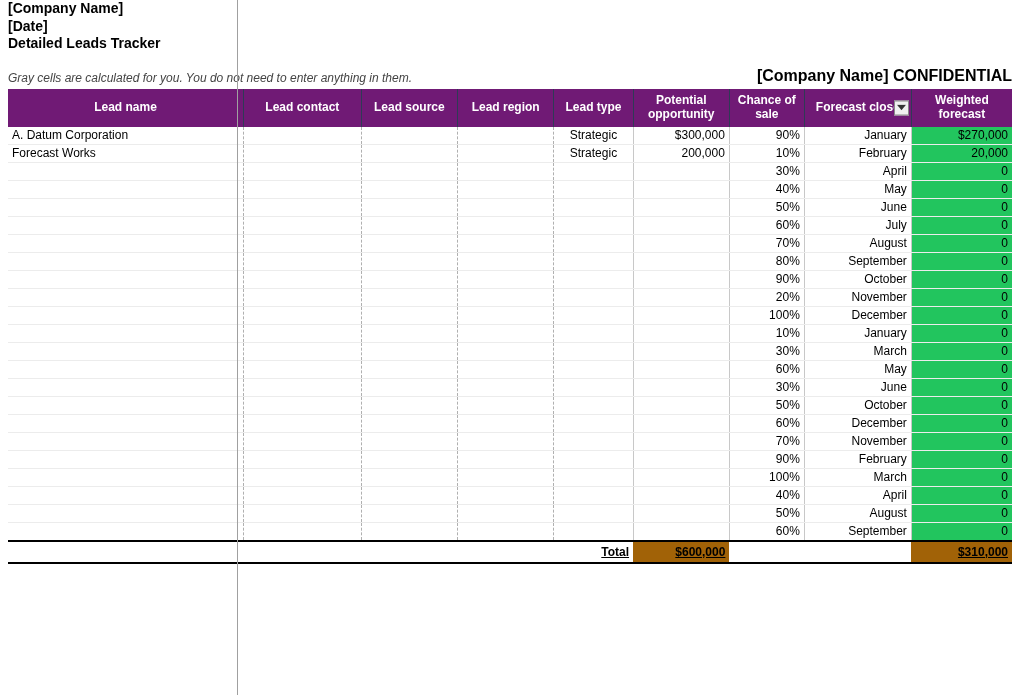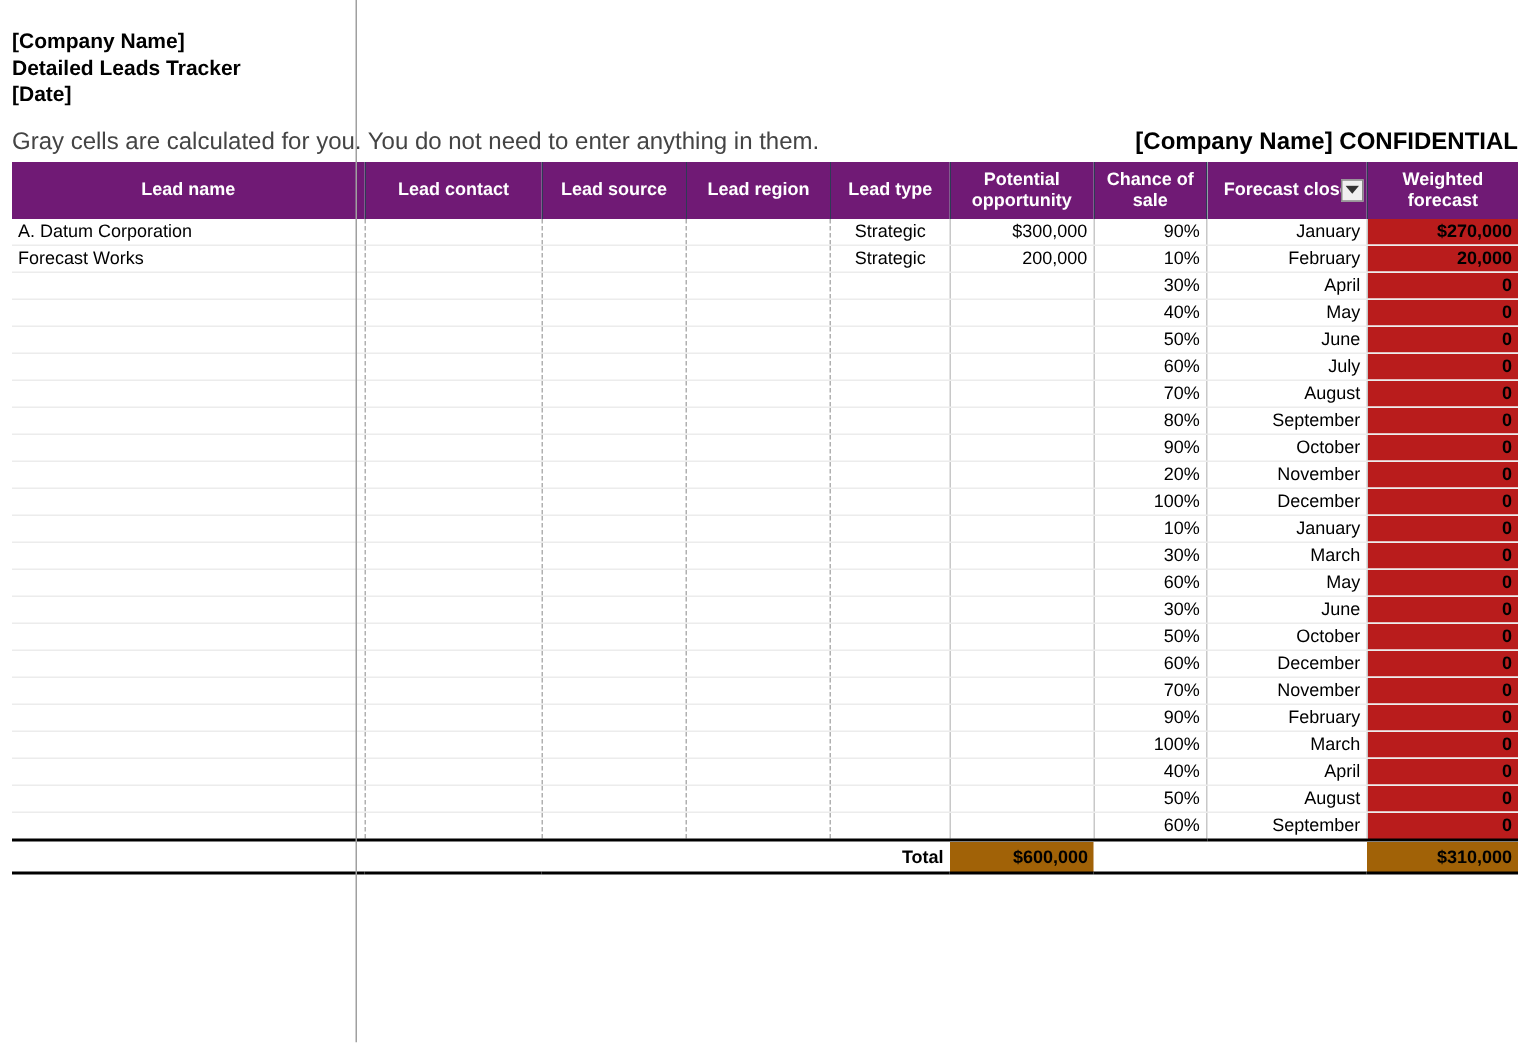--- a/index.html
+++ b/index.html
@@ -8,21 +8,21 @@
     background: #ffffff;
     font-family: Arial, Helvetica, sans-serif;
     font-size: 12px;
     color: #000;
   }
   .page {
     width: 1020px;
     height: 695px;
     position: relative;
     box-sizing: border-box;
-    padding: 19px 8px 0 8px;
+    padding: 0 8px 0 8px;
     overflow: hidden;
   }
   .freeze-line {
     position: absolute;
     top: 0;
     left: 237px;
     width: 0;
     height: 695px;
     border-left: 1px solid #a0a0a0;
     z-index: 5;
@@ -34,22 +34,23 @@
     line-height: 1.25;
     margin-bottom: 14px;
   }
   .note-row {
     display: flex;
     justify-content: space-between;
     align-items: flex-end;
     margin-bottom: 4px;
   }
   .note {
+    font-style: italic;
     color: #444;
-    font-size: 16px;
+    font-size: 12px;
   }
   .conf {
     font-weight: bold;
     font-size: 16px;
     white-space: nowrap;
   }
   table.grid {
     border-collapse: collapse;
     table-layout: fixed;
     width: 1004px;
@@ -82,28 +83,29 @@
   .col-source { width: 90px;  text-align: left; }
   .col-region { width: 90px;  text-align: left; }
   .col-type   { width: 74px;  text-align: center; }
   .col-pot    { width: 90px;  text-align: right; }
   .col-chance { width: 70px;  text-align: right; }
   .col-close  { width: 100px; text-align: right;  padding-left: 8px; }
   .col-wf     { width: 94px;  text-align: right; }
 
   td.dash-r { border-right: 1px dashed #b0b0b0; }
   td.solid-r { border-right: 1px solid #c8c8c8; }
-  td.calc { background: #b91c1c; font-weight: bold; }
+  td.calc { background: #22c55e; }
 
   tr.total td {
     border-top: 2px solid #000;
     border-bottom: 2px solid #000;
     font-weight: bold;
     height: 20px;
     line-height: 20px;
+    text-decoration: underline;
   }
   tr.total td.calc { background: #a16207; }
 
   .filter-btn {
     position: absolute;
     right: 2px;
     top: 50%;
     transform: translateY(-50%);
     width: 15px;
     height: 15px;
@@ -117,22 +119,22 @@
   .filter-btn svg { width: 9px; height: 6px; display: block; }
 </style>
 </head>
 <body>
 
 <div class="page">
   <div class="freeze-line"></div>
 
   <div class="title-block">
     <div>[Company Name]</div>
+    <div>[Date]</div>
     <div>Detailed Leads Tracker</div>
-    <div>[Date]</div>
   </div>
 
   <div class="note-row">
     <div class="note">Gray cells are calculated for you. You do not need to enter anything in them.</div>
     <div class="conf">[Company Name]   CONFIDENTIAL</div>
   </div>
 
   <table class="grid">
     <colgroup>
       <col class="col-name">

